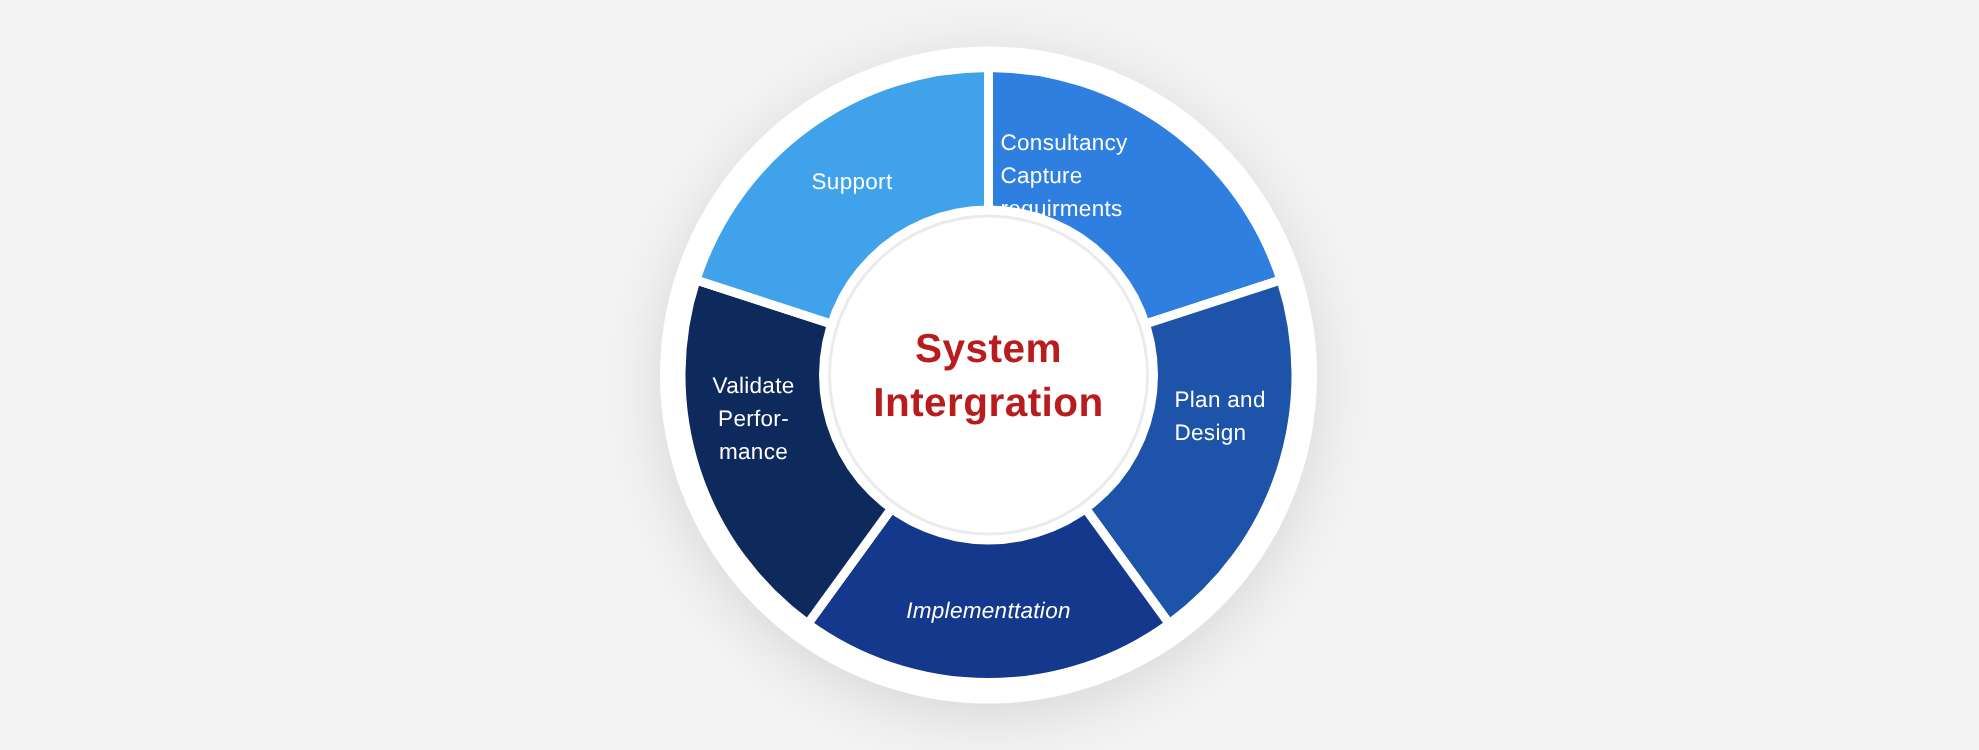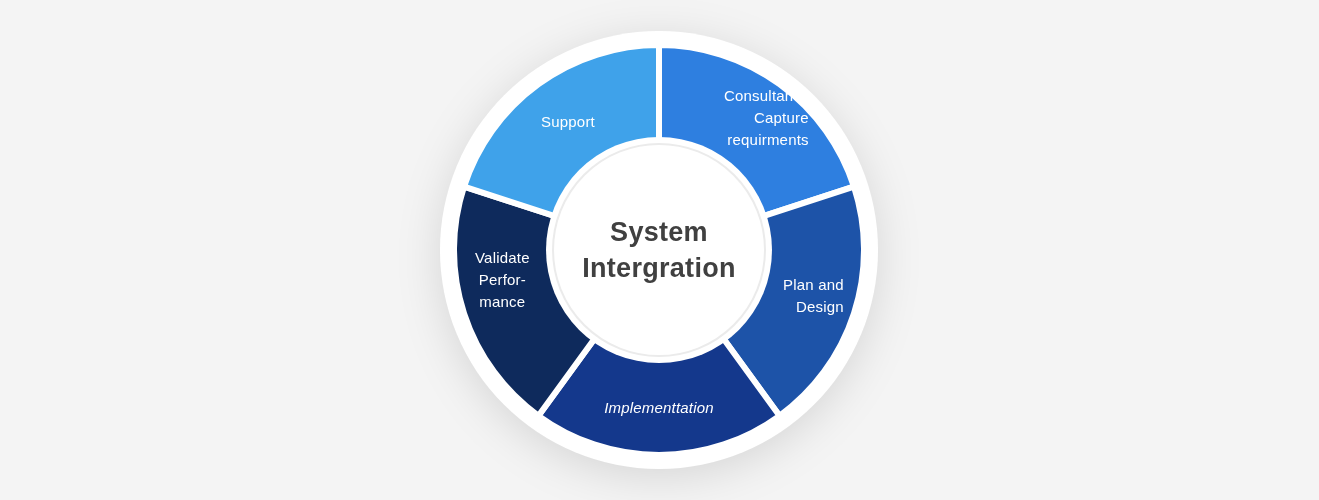--- a/index.html
+++ b/index.html
@@ -42,29 +42,29 @@
   }
   .center-title {
     position: absolute;
     left: 659px;
     top: 250px;
     transform: translate(-50%, -50%);
     text-align: center;
     font-size: 27px;
     line-height: 36px;
     font-weight: 600;
-    color: #404040;
+    color: #b91c1c;
     white-space: pre-line;
     letter-spacing: 0.3px;
     pointer-events: none;
   }
   
   #label-support        { left: 568px; top: 122px; }
-  #label-consultancy    { left: 724px; top: 85px; text-align: right;  }
-  #label-plan           { left: 783px; top: 274px; text-align: right; }
+  #label-consultancy    { left: 667px; top: 85px;  }
+  #label-plan           { left: 783px; top: 256px; }
   #label-implementation { left: 659px; top: 408px; font-style: italic; }
   #label-validate       { left: 475px; top: 247px; text-align: center; }
 </style>
 </head>
 <body>
 
 <div class="stage">
   <svg id="wheel-svg" width="1319" height="500" viewBox="0 0 1319 500">
       <circle cx="659" cy="250" r="219" fill="#ffffff"></circle>
       <path d="M 659 250 L 659.00 45.00 A 205 205 0 0 1 853.97 186.65 Z" fill="#2e7fe0" stroke="#ffffff" stroke-width="6"></path>

